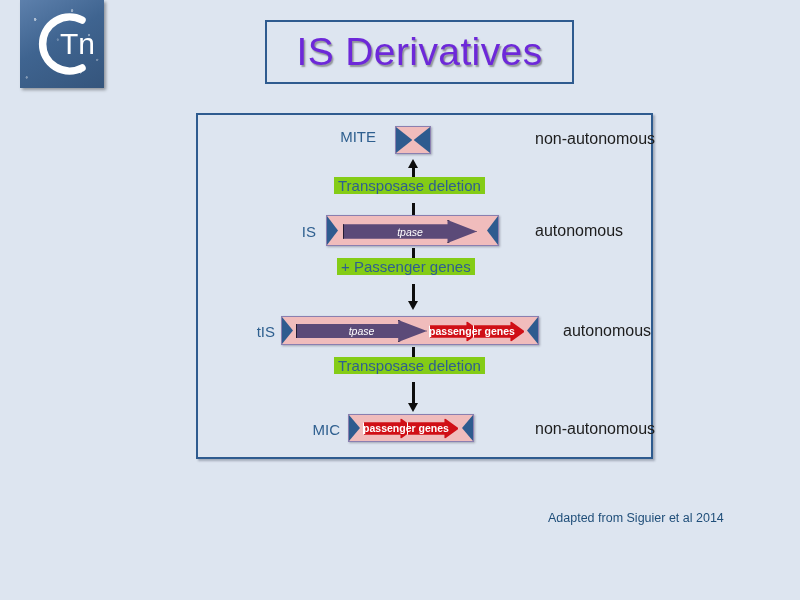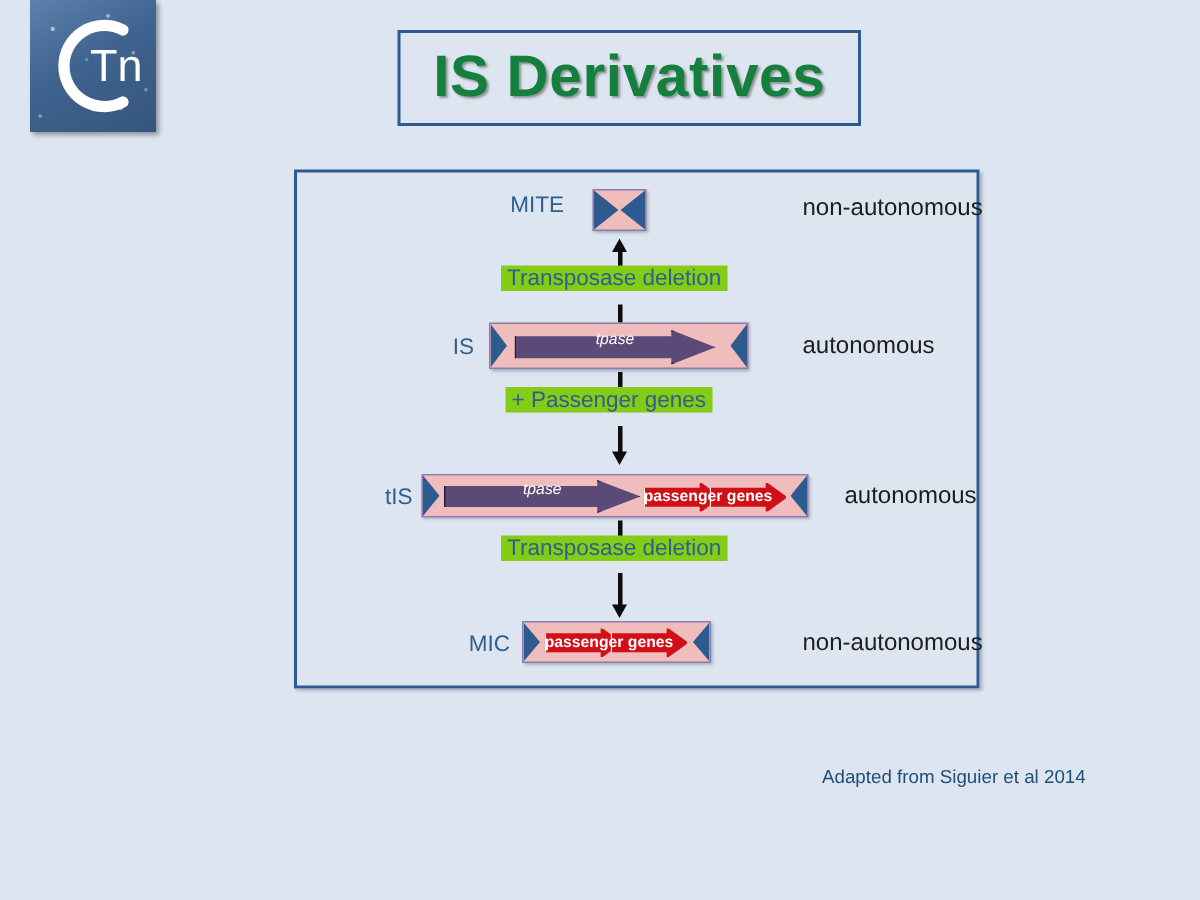--- a/index.html
+++ b/index.html
@@ -46,25 +46,24 @@
     width: 305px;
     height: 60px;
     border: 2px solid #2e5b8f;
     background: transparent;
     display: flex;
     align-items: center;
     justify-content: center;
   }
   #title-text {
     font-size: 39px;
-    color: #15803d;
+    color: #6d28d9;
     letter-spacing: .4px;
     text-shadow: 1.5px 1.5px 1.5px rgba(80,80,80,.55);
     white-space: nowrap;
-    font-weight: bold;
   }
 
   
   #diagram-frame {
     position: absolute;
     left: 172px;
     top: 113px;
     width: 453px;
     height: 342px;
     border: 2px solid #2e5b8f;
@@ -116,20 +115,21 @@
   .mite-irl { position:absolute; left:0; top:0; height:100%; width:48%;
               background:#2e5b8f; clip-path: polygon(0 0, 100% 50%, 0 100%); }
   .mite-irr { position:absolute; right:0; top:0; height:100%; width:48%;
               background:#2e5b8f; clip-path: polygon(100% 0, 0 50%, 100% 100%); }
 
   
   .gene-arrow {
     position: absolute;
     box-sizing: border-box;
     display: flex;
+    align-items: center;
     justify-content: center;
   }
   .gene-arrow .body {
     position: absolute;
     inset: 0;
   }
   .gene-arrow .lbl {
     position: relative;
     z-index: 3;
     font-size: 10.5px;

